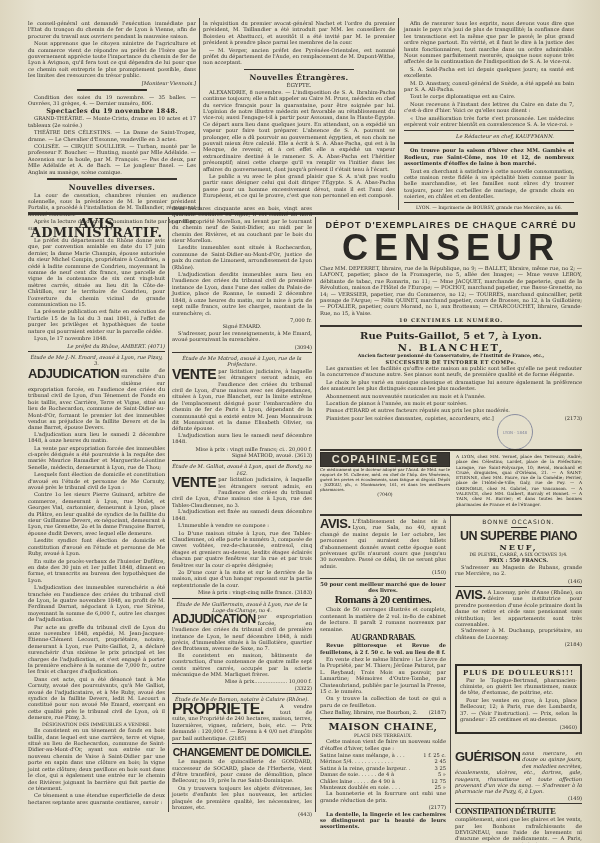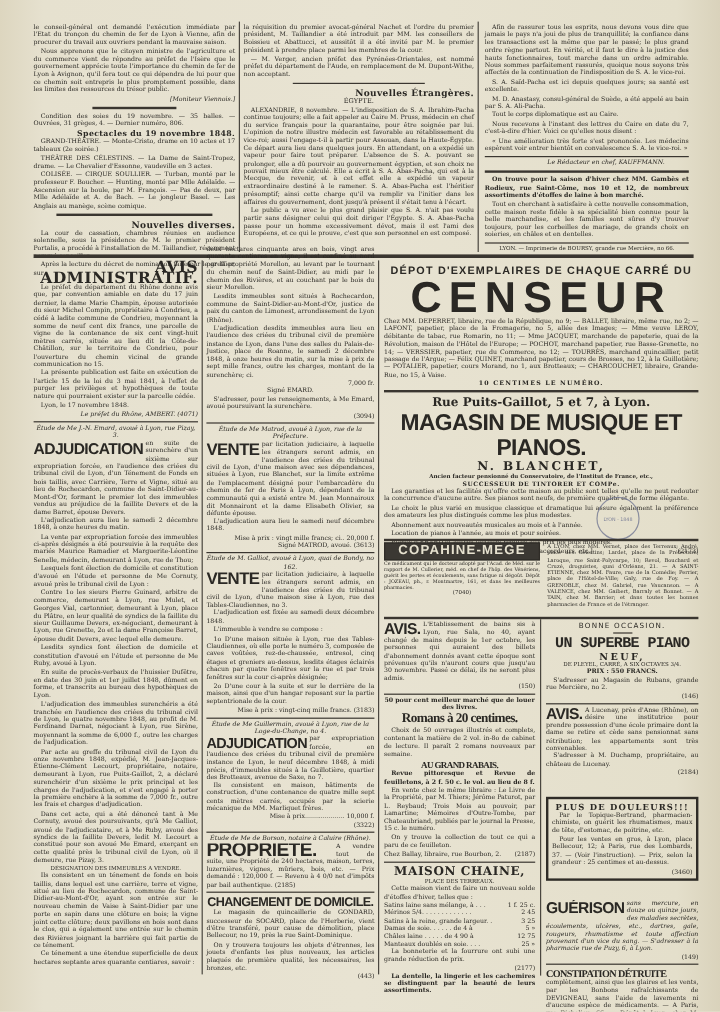--- a/index.html
+++ b/index.html
@@ -5,21 +5,21 @@
   html,body{margin:0;padding:0;}
   body{width:600px;height:843px;background:#e4dfcc;position:relative;overflow:hidden;
     font-family:"DejaVu Serif","Liberation Serif",serif;color:#2a2824;}
   .page{position:absolute;left:0;top:0;width:600px;height:843px;
     background:linear-gradient(90deg,#ddd6bf 0%,#e6e1cf 6%,#e8e3d2 50%,#e4dfcb 94%,#d9d2bb 100%);}
   .blk{position:absolute;font-size:5.2px;line-height:6.4px;text-align:justify;}
   .blk p{margin:0 0 1px 0;text-indent:6px;}
   .c{text-align:center;}
   .rule{position:absolute;background:#3a3630;}
   .vrule{position:absolute;width:1px;background:#4a463f;}
-  .head{font-weight:bold;text-align:right;font-size:8px;line-height:10px;letter-spacing:0.3px;}
+  .head{font-weight:bold;text-align:center;font-size:8px;line-height:10px;letter-spacing:0.3px;}
   .big{font-family:"Liberation Sans Narrow","Liberation Sans","DejaVu Sans",sans-serif;font-weight:bold;letter-spacing:-0.5px;}
   .it{font-style:italic;}
   .b{font-weight:bold;}
   .sm{font-size:4.6px;line-height:5.6px;}
   .stamp{position:absolute;width:34px;height:34px;border:1.5px solid #6d7390;border-radius:50%;
     color:#5d6488;font-size:4px;display:flex;align-items:center;justify-content:center;opacity:.75;
     font-family:"DejaVu Sans",sans-serif;}
   .copa{position:absolute;background:#3b3833;color:#e6e1cf;font-family:"Liberation Sans","DejaVu Sans",sans-serif;
     font-weight:bold;text-align:center;letter-spacing:1px;}
   .row{display:flex;justify-content:space-between;}
@@ -160,21 +160,20 @@
   <div class="blk" style="left:320px;top:220px;width:262px;">
     <div class="c big" style="font-size:9px;line-height:11px;letter-spacing:1px;">DÉPOT D'EXEMPLAIRES DE CHAQUE CARRÉ DU</div>
     <div class="c big" style="font-size:36px;line-height:34px;letter-spacing:6px;">CENSEUR</div>
     <p style="text-indent:0">Chez MM. DEPERRET, libraire, rue de la République, no 9; — BALLET, libraire, même rue, no 2; — LAFONT, papetier, place de la Fromagerie, no 5, allée des Images; — Mme veuve LEROY, débitante de tabac, rue Romarin, no 11; — Mme JACQUET, marchande de papeterie, quai de la Révolution, maison de l'Hôtel de l'Europe; — POCHOT, marchand papetier, rue Basse-Grenette, no 14; — VERSSIER, papetier, rue du Commerce, no 12; — TOURRÈS, marchand quincaillier, petit passage de l'Argue; — Félix QUINET, marchand papetier, cours de Brosses, no 12, à la Guillotière; — POTALIER, papetier, cours Morand, no 1, aux Brotteaux; — CHARCOUCHET, libraire, Grande-Rue, no 15, à Vaise.</p>
     <div class="c b" style="letter-spacing:1px">10 CENTIMES LE NUMÉRO.</div>
   </div>
   <div class="rule" style="left:320px;top:325px;width:262px;height:1.5px;"></div>
 
   <div class="blk" style="left:320px;top:330px;width:262px;">
     <div class="c" style="font-size:10px;line-height:12px;font-weight:bold">Rue Puits-Gaillot, 5 et 7, à Lyon.</div>
-    <div class="c big" style="font-size:19px;line-height:21px;">MAGASIN DE MUSIQUE ET PIANOS.</div>
     <div class="c b" style="font-size:10px;line-height:11px;letter-spacing:2px">N. BLANCHET,</div>
     <div class="c sm b">Ancien facteur pensionné du Conservatoire, de l'Institut de France, etc.,</div>
     <div class="c b" style="font-size:5px;letter-spacing:0.5px">SUCCESSEUR DE TINTORER ET COMPe.</div>
     <p>Les garanties et les facilités qu'offre cette maison au public sont telles qu'elle ne peut redouter la concurrence d'aucune autre. Ses pianos sont neufs, de première qualité et de forme élégante.</p>
     <p>Le choix le plus varié en musique classique et dramatique lui assure également la préférence des amateurs les plus distingués comme les plus modestes.</p>
     <p>Abonnement aux nouveautés musicales au mois et à l'année.</p>
     <p>Location de pianos à l'année, au mois et pour soirées.</p>
     <p>Pianos d'ERARD et autres facteurs réputés aux prix les plus modérés.</p>
     <div class="row">
         <p style="margin:0">Pianistes pour les soirées dansantes, copistes, accordeurs, etc.]</p>
@@ -244,21 +243,21 @@
         <span>25     »</span>
       </div>
     <p>La bonneterie et la fourrure ont subi une grande réduction de prix.</p>
     <div style="text-align:right">(2177)</div>
     <p class="b">La dentelle, la lingerie et les cachemires se distinguent par la beauté de leurs assortiments.</p>
   </div>
 
   <div class="blk" style="left:455px;top:518px;width:127px;">
     <div class="c" style="font-family:'DejaVu Sans',sans-serif;font-size:6px;line-height:8px;letter-spacing:1px">BONNE OCCASION.</div>
     <div class="rule" style="position:relative;height:0.8px;width:16px;margin:1px auto 2px;"></div>
-    <div class="c big" style="font-size:12.5px;line-height:13px;font-family:Liberation Mono, monospace">UN SUPERBE PIANO</div>
+    <div class="c big" style="font-size:12.5px;line-height:13px;font-family:Liberation Sans, sans-serif">UN SUPERBE PIANO</div>
     <div class="c b" style="font-size:8px;line-height:9px;letter-spacing:2px">NEUF,</div>
     <div class="c sm">DE PLEYEL, CARRÉ, A SIX OCTAVES 3/4.</div>
     <div class="c b">PRIX : 550 FRANCS.</div>
     <p>S'adresser au Magasin de Rubans, grande rue Mercière, no 2.</p>
     <div style="text-align:right">(146)</div>
     <div class="rule" style="position:relative;height:1px;width:100%;margin:2px 0;"></div>
     <div style="overflow:hidden">
       <span class="big" style="float:left;font-size:13px;line-height:12px;margin-right:2px">AVIS.</span>
       <span>A Lucenay, près d'Anse (Rhône), on désire une institutrice pour prendre possession d'une école primaire dont la dame se retire et cède sans pensionnat sans rétribution; les appartements sont très convenables.</span>
     </div>

